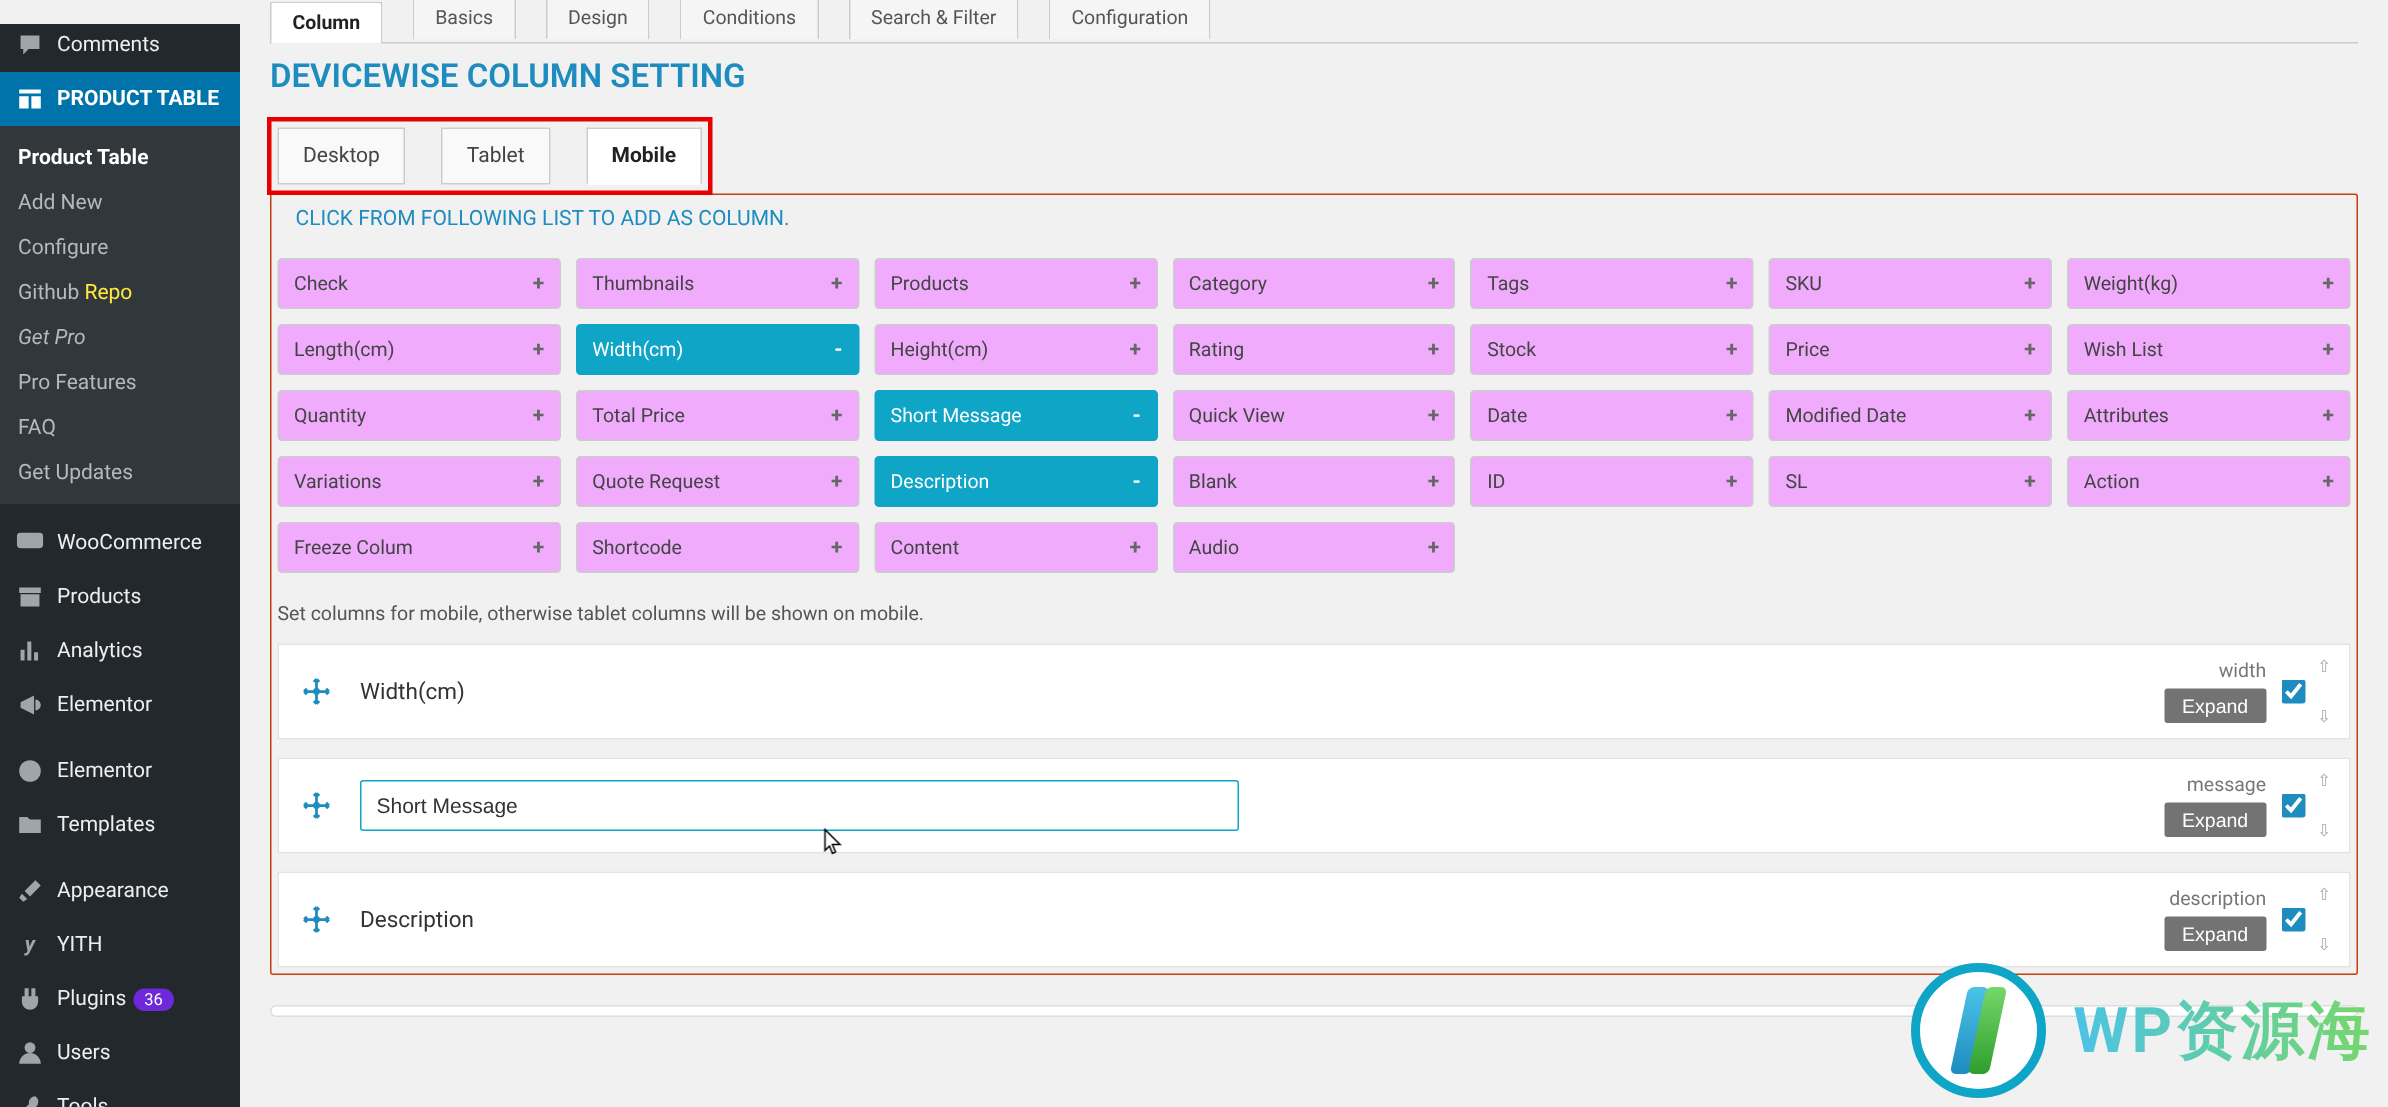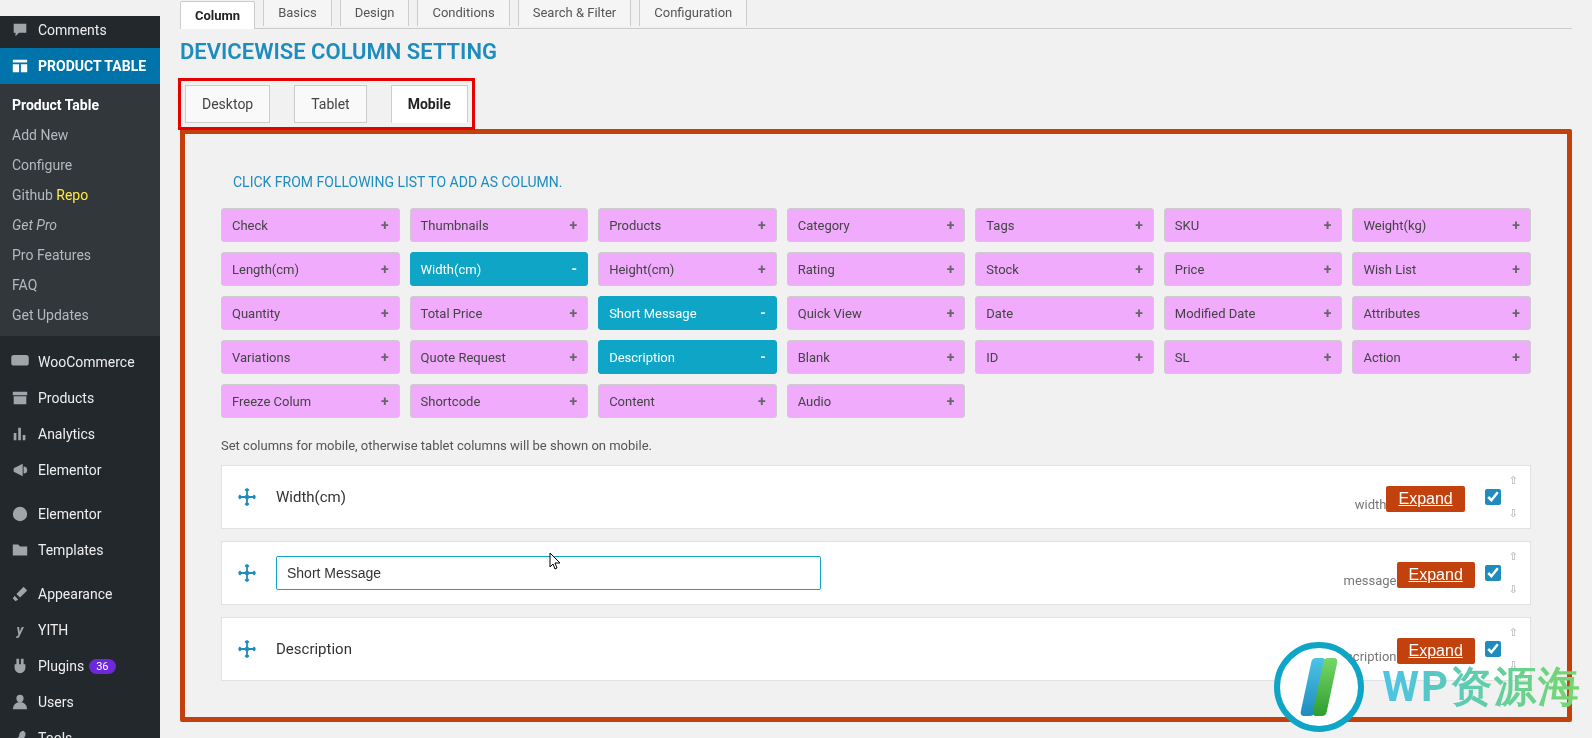--- a/index.html
+++ b/index.html
@@ -14,46 +14,46 @@
 .sidebar-item .icon { width:20px; height:20px; margin-right:8px; display:inline-flex; align-items:center; justify-content:center; }
 .submenu { background:#32373c; padding:6px 0; }
 .submenu-item { padding:7px 12px; color:#b4b9be; cursor:pointer; }
 .submenu-item.active { color:#fff; font-weight:bold; }
 .submenu-item .repo { color:#ffeb3b; }
 .submenu-item .pro { font-style:italic; }
 .badge { background:#6d28d9; color:#fff; border-radius:10px; padding:1px 7px; font-size:11px; margin-left:5px; }
 
 
 .main { margin-left:160px; padding: 0 20px; }
-.tabs-top { display:flex; gap:8px; border-bottom:1px solid #ccc; padding-bottom:0; }
+.tabs-top { display:flex; gap:20px; border-bottom:1px solid #ccc; padding-bottom:0; }
 .tabs-top .tab { border:1px solid #ccc; border-bottom:none; padding:6px 14px; background:#f5f5f5; font-size:13px; cursor:pointer; color:#555; border-radius:2px 2px 0 0; position:relative; top:-2px; }
 .tabs-top .tab.active { background:#fff; font-weight:bold; color:#222; top:1px; }
 .panel-title { color:#1e8cbe; font-size:22px; font-weight:600; margin:10px 0 14px 0; }
 .device-tabs-wrapper { border:3px solid #e60000; padding:4px; display:inline-flex; gap:24px; margin-bottom:0; position:relative; z-index:2; margin-left:-2px; }
 .device-tab { border:1px solid #ccc; background:#f9f9f9; padding:10px 16px; font-size:14px; cursor:pointer; color:#444; }
 .device-tab.active { background:#fff; font-weight:bold; color:#222; border-bottom-color:#fff; position:relative; }
-.device-panel { border:5px solid #c2410c; margin-top:-1px; padding:36px; border-radius:0 2px 2px 2px;}
+.device-panel { border:1px solid #c2410c; margin-top:-1px; padding:4px; border-radius:0 2px 2px 2px;}
 .add-hint { color:#1e8cbe; font-size:14px; margin:4px 0 18px 12px; }
 
 .chips { display:grid; grid-template-columns: repeat(7, 1fr); gap:10px; margin-bottom:20px; }
 .chip { display:flex; justify-content:space-between; align-items:center; border:1px solid #ccc; border-radius:3px; padding:8px 10px; background:#f0abfc; cursor:pointer; color:#444; }
 .chip .sign { color:#666; font-weight:bold; font-size:14px; }
 .chip.selected { background:#0ea5c6; border-color:#0ea5c6; color:#fff; }
 .chip.selected .sign { color:#fff; }
 
 .note { color:#555; margin:20px 0 12px 0; }
 
 .rows { display:flex; flex-direction:column; gap:12px; }
 .row { display:flex; align-items:center; border:1px solid #e2e2e2; background:#fff; padding:8px 12px; position:relative; }
 .drag { width:26px; height:26px; margin-right:16px; display:flex; align-items:center; justify-content:center; color:#1e8cbe; }
 .row-label { flex:1; font-size:15px; color:#333; }
 .row-input { flex:1; max-width:940px; border:1px solid #0ea5c6; border-radius:2px; padding:8px 10px; font-size:14px; color:#333; outline:none; }
-.row-right { display:flex; flex-direction:row; align-items:flex-end; margin-right:10px; min-width:120px; }
+.row-right { display:flex; flex-direction:column; align-items:flex-end; margin-right:10px; min-width:120px; }
 .row-key { color:#777; font-size:13px; }
-.expand-btn { background:#c2410c; color:#fff; border:none; padding:4px 12px; font-size:16px; cursor:pointer; margin-top:4px; border-radius:2px;text-decoration:underline; }
+.expand-btn { background:#737373; color:#fff; border:none; padding:4px 12px; font-size:13px; cursor:pointer; margin-top:4px; border-radius:2px; }
 .row-check { width:16px; height:16px; accent-color:#1e8cbe; }
 .row-arrows { display:flex; flex-direction:column; gap:20px; margin-left:8px; color:#aaa; font-size:11px; }
 .row-arrows span { cursor:pointer; }
 
 .cursor-fake { position:fixed; pointer-events:none; font-size:18px; color:#000; }
 
 .watermark { position:fixed; right:10px; bottom:6px; display:flex; align-items:center; gap:18px; pointer-events:none;justify-content:center; }
 .watermark .logo { width:90px; height:90px; border:6px solid #0ea5c6; border-radius:50%; position:relative; background:#fff; }
 .watermark .logo::before, .watermark .logo::after { content:""; position:absolute; top:10px; bottom:10px; width:14px; }
 .watermark .logo::before { left:26px; background:linear-gradient(#4cc3e6,#1e8cbe); border-radius:4px; transform:skewX(-12deg); }

